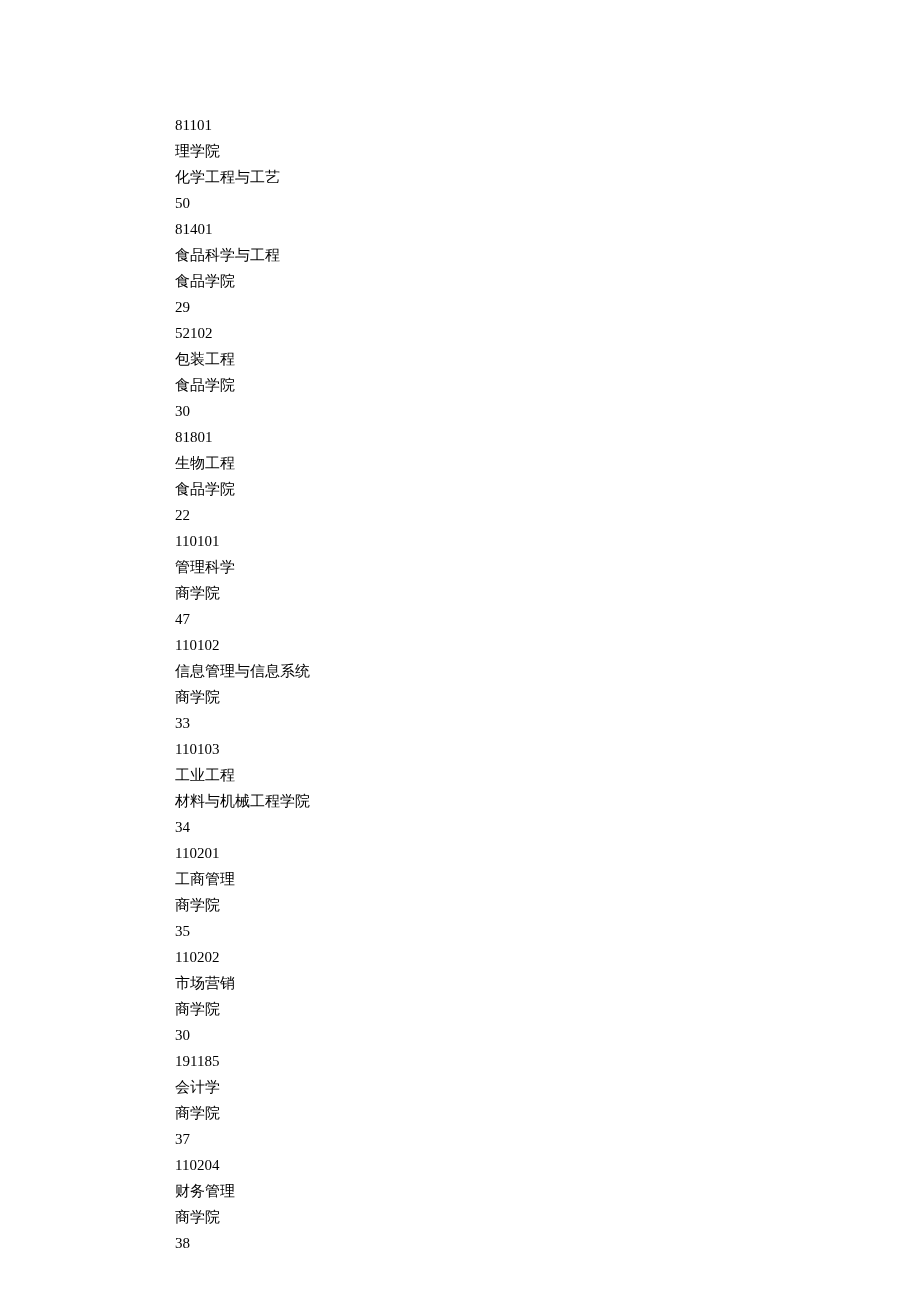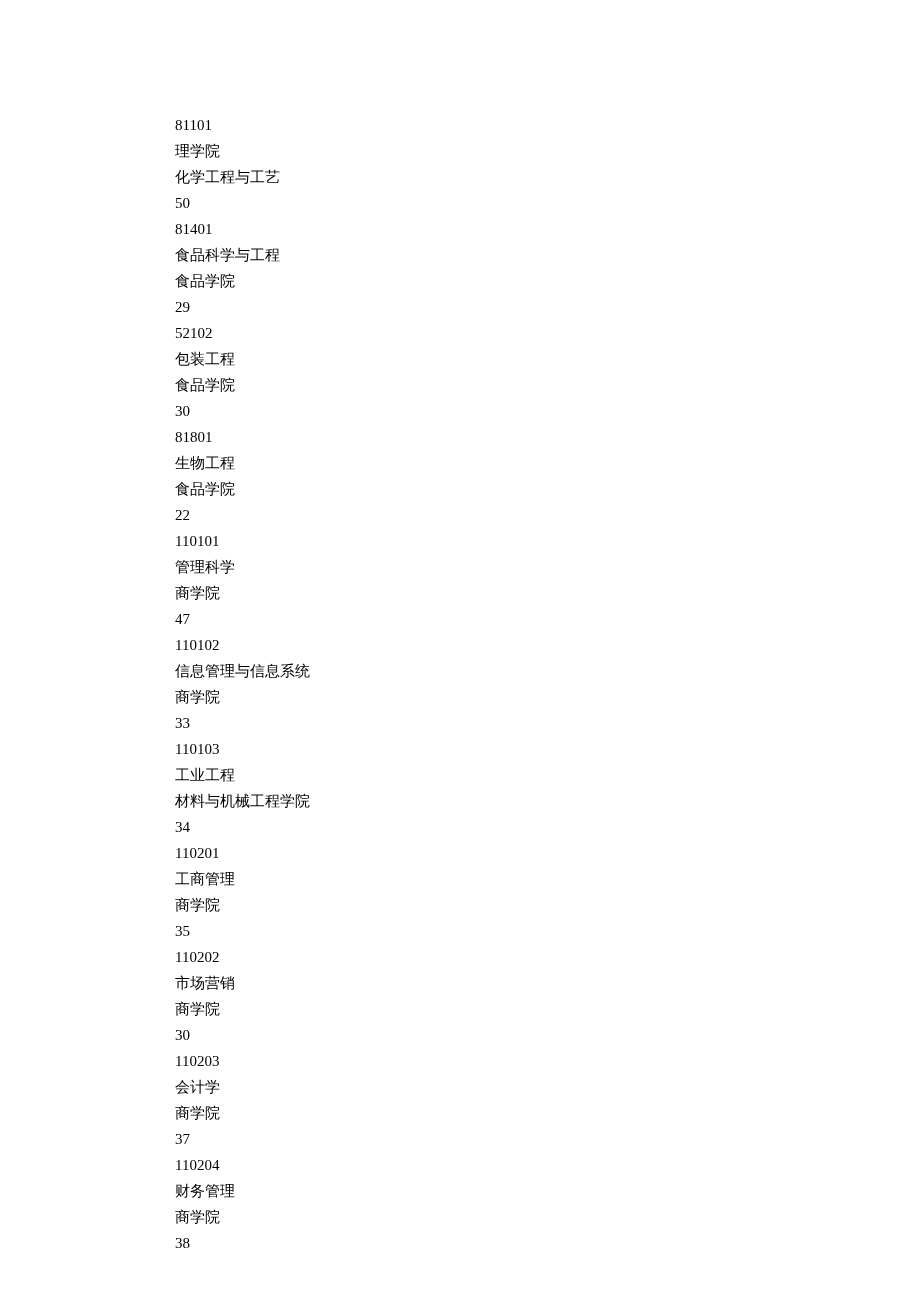--- a/index.html
+++ b/index.html
@@ -52,21 +52,21 @@
   <span class="line">材料与机械工程学院</span>
   <span class="line">34</span>
   <span class="line">110201</span>
   <span class="line">工商管理</span>
   <span class="line">商学院</span>
   <span class="line">35</span>
   <span class="line">110202</span>
   <span class="line">市场营销</span>
   <span class="line">商学院</span>
   <span class="line">30</span>
-  <span class="line">110203</span>
+  <span class="line">191185</span>
   <span class="line">会计学</span>
   <span class="line">商学院</span>
   <span class="line">37</span>
   <span class="line">110204</span>
   <span class="line">财务管理</span>
   <span class="line">商学院</span>
   <span class="line">38</span>
 </div>
 
 </body></html>

